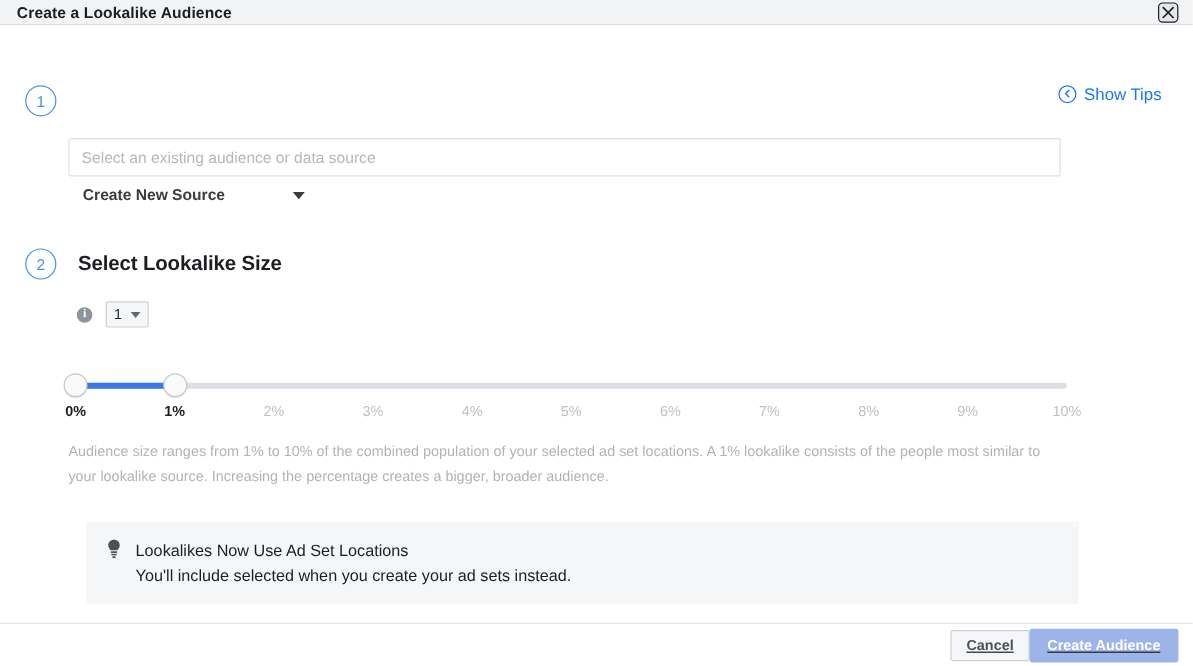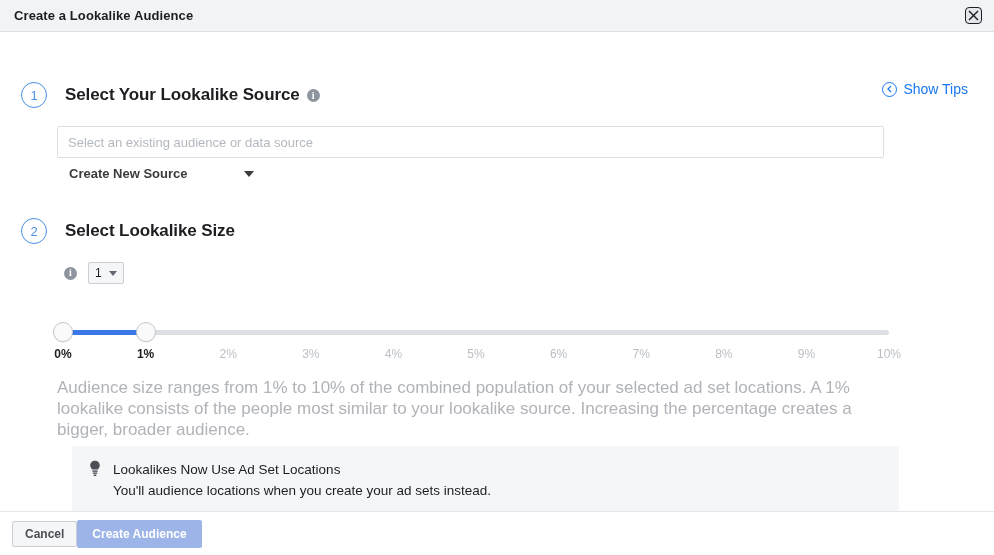--- a/index.html
+++ b/index.html
@@ -11,21 +11,21 @@
     width: 994px;
     height: 555px;
     font-family: "Liberation Sans", sans-serif;
     color: #1c1e21;
     overflow: hidden;
     position: relative;
   }
 
   
   .titlebar {
-    height: 32px;
+    height: 21px;
     background: #f2f3f5;
     border-bottom: 1px solid #dddfe2;
     display: flex;
     align-items: center;
     justify-content: space-between;
     padding: 0 12px 0 14px;
     box-sizing: border-box;
   }
   .titlebar-title {
     font-size: 13px;
@@ -251,21 +251,21 @@
     color: #1c1e21;
     font-weight: bold;
   }
 
   
   .desc {
     position: absolute;
     left: 57px;
     top: 345px;
     width: 836px;
-    font-size: 17px;
+    font-size: 12px;
     line-height: 21px;
     color: #b0b3b8;
   }
 
   
   .notice {
     position: absolute;
     left: 72px;
     top: 414px;
     width: 827px;
@@ -291,28 +291,29 @@
     color: #1c1e21;
     line-height: 21px;
   }
 
   
   .footer {
     position: absolute;
     left: 0;
     bottom: 0;
     width: 994px;
-    height: 44px;
+    height: 36px;
     border-top: 1px solid #e4e6eb;
     box-sizing: border-box;
     display: flex;
     align-items: center;
-    justify-content: flex-start;
+    justify-content: flex-end;
     padding: 0 12px;
     background: #ffffff;
+    text-decoration: underline;
   }
   .btn-cancel {
     border: 1px solid #ccd0d5;
     background: #f5f6f7;
     border-radius: 2px;
     font-size: 12px;
     font-weight: bold;
     color: #4b4f56;
     padding: 5px 12px;
     cursor: pointer;
@@ -349,23 +350,20 @@
     <span class="circ">
       <svg width="7" height="8" viewBox="0 0 7 8">
         <polyline points="5,1 2,4 5,7" fill="none" stroke="#1877f2" stroke-width="1.2"></polyline>
       </svg>
     </span>
     <span>Show Tips</span>
   </div>
 
   <div class="section-head" style="left:21px; top:50px;">
     <div class="step-circle">1</div>
-    <div class="section-title">
-      <span>Select Your Lookalike Source</span><i class="info-icon">i</i>
-    </div>
   </div>
 
   <div class="source-input">
     <span>Select an existing audience or data source</span>
   </div>
 
   <div class="create-new-source">
     <span>Create New Source</span>
     <span class="caret-down"></span>
   </div>
@@ -408,21 +406,21 @@
 
   <div class="notice">
     <svg class="bulb" width="14" height="17" viewBox="0 0 14 17">
       <path d="M7 0.7 C3.9 0.7 2.2 3 2.2 5.3 C2.2 7.2 3.5 8.4 4.2 9.6 L9.8 9.6 C10.5 8.4 11.8 7.2 11.8 5.3 C11.8 3 10.1 0.7 7 0.7 Z" fill="#4b4f56"></path>
       <rect x="4.4" y="10.4" width="5.2" height="1.4" fill="#4b4f56"></rect>
       <rect x="4.8" y="12.5" width="4.4" height="1.3" fill="#4b4f56"></rect>
       <rect x="5.6" y="14.6" width="2.8" height="1.5" rx="0.7" fill="#4b4f56"></rect>
     </svg>
     <div>
       <div class="notice-title">Lookalikes Now Use Ad Set Locations</div>
-      <div class="notice-sub">You'll audience locations when you create your ad sets instead.</div>
+      <div class="notice-sub">You'll include selected when you create your ad sets instead.</div>
     </div>
   </div>
 
 </div>
 
 <div class="footer">
   <button class="btn-cancel">Cancel</button>
   <button class="btn-primary" style="background: rgb(156, 180, 232);">Create Audience</button>
 </div>
 

